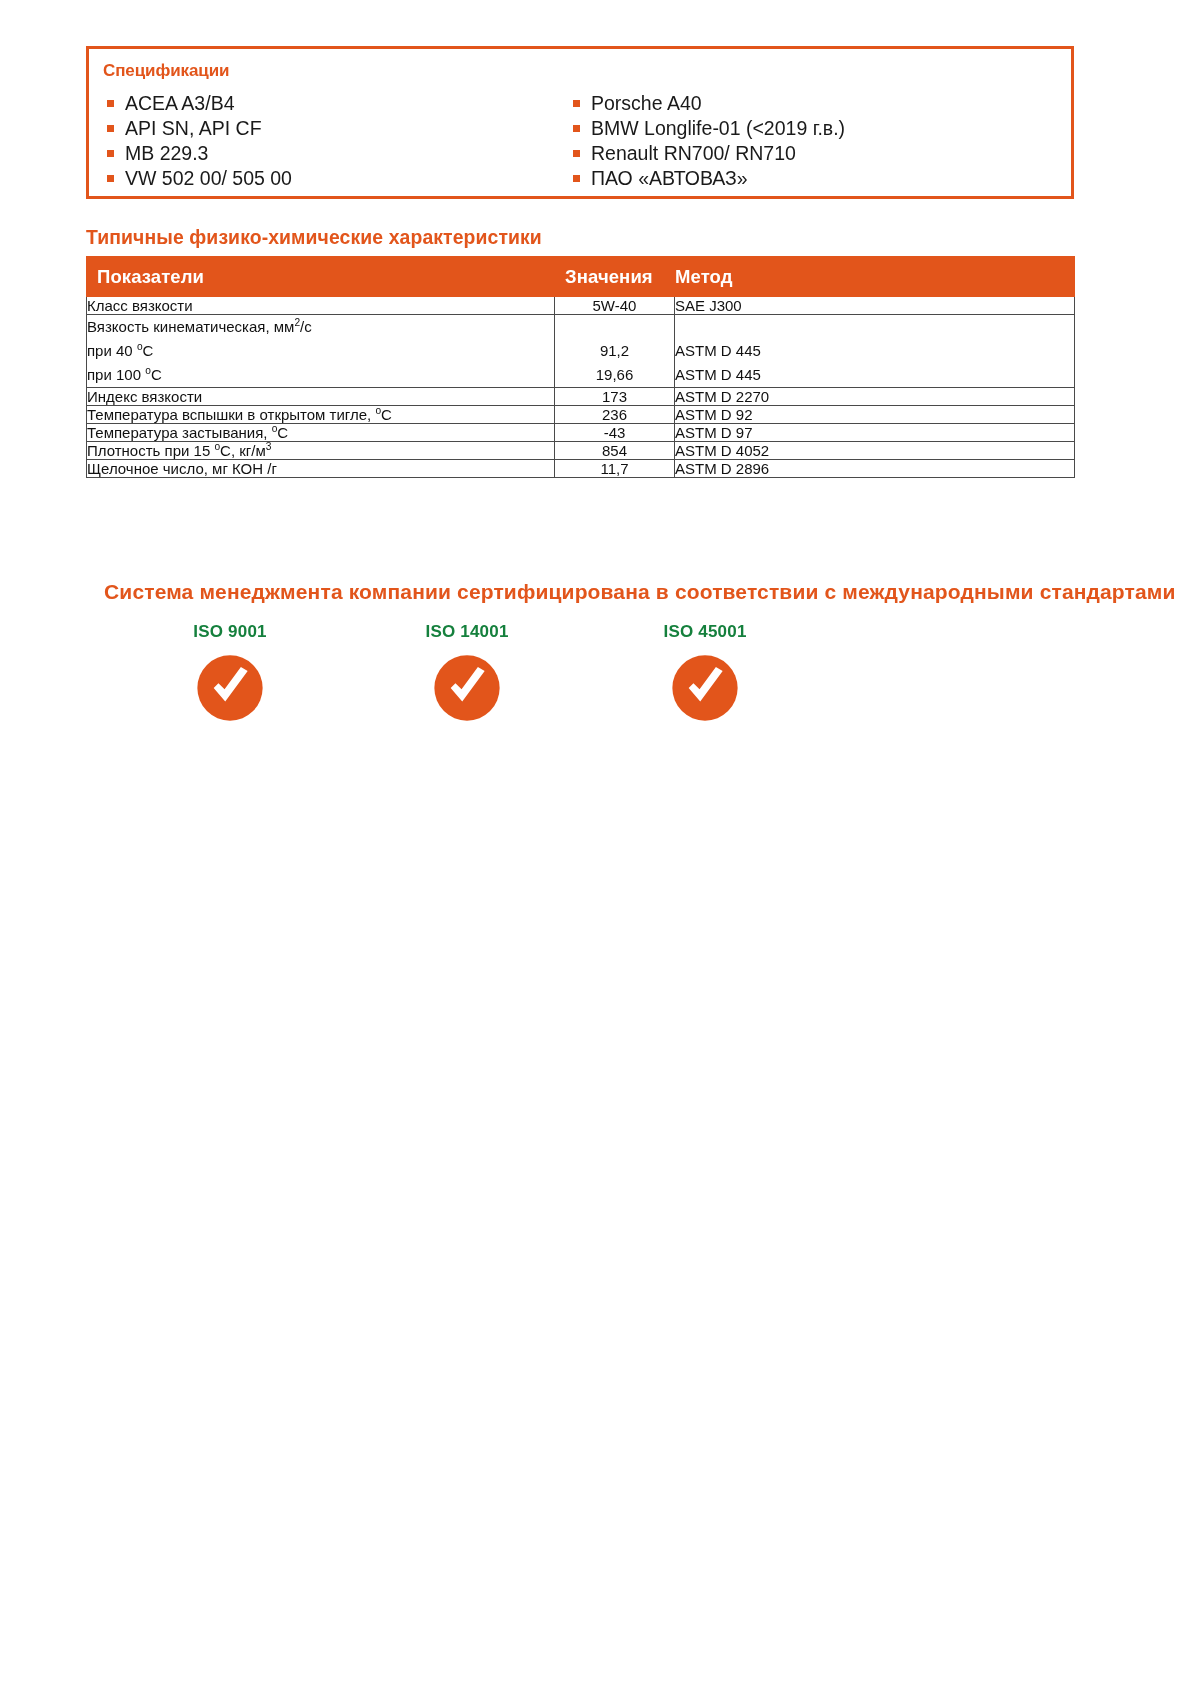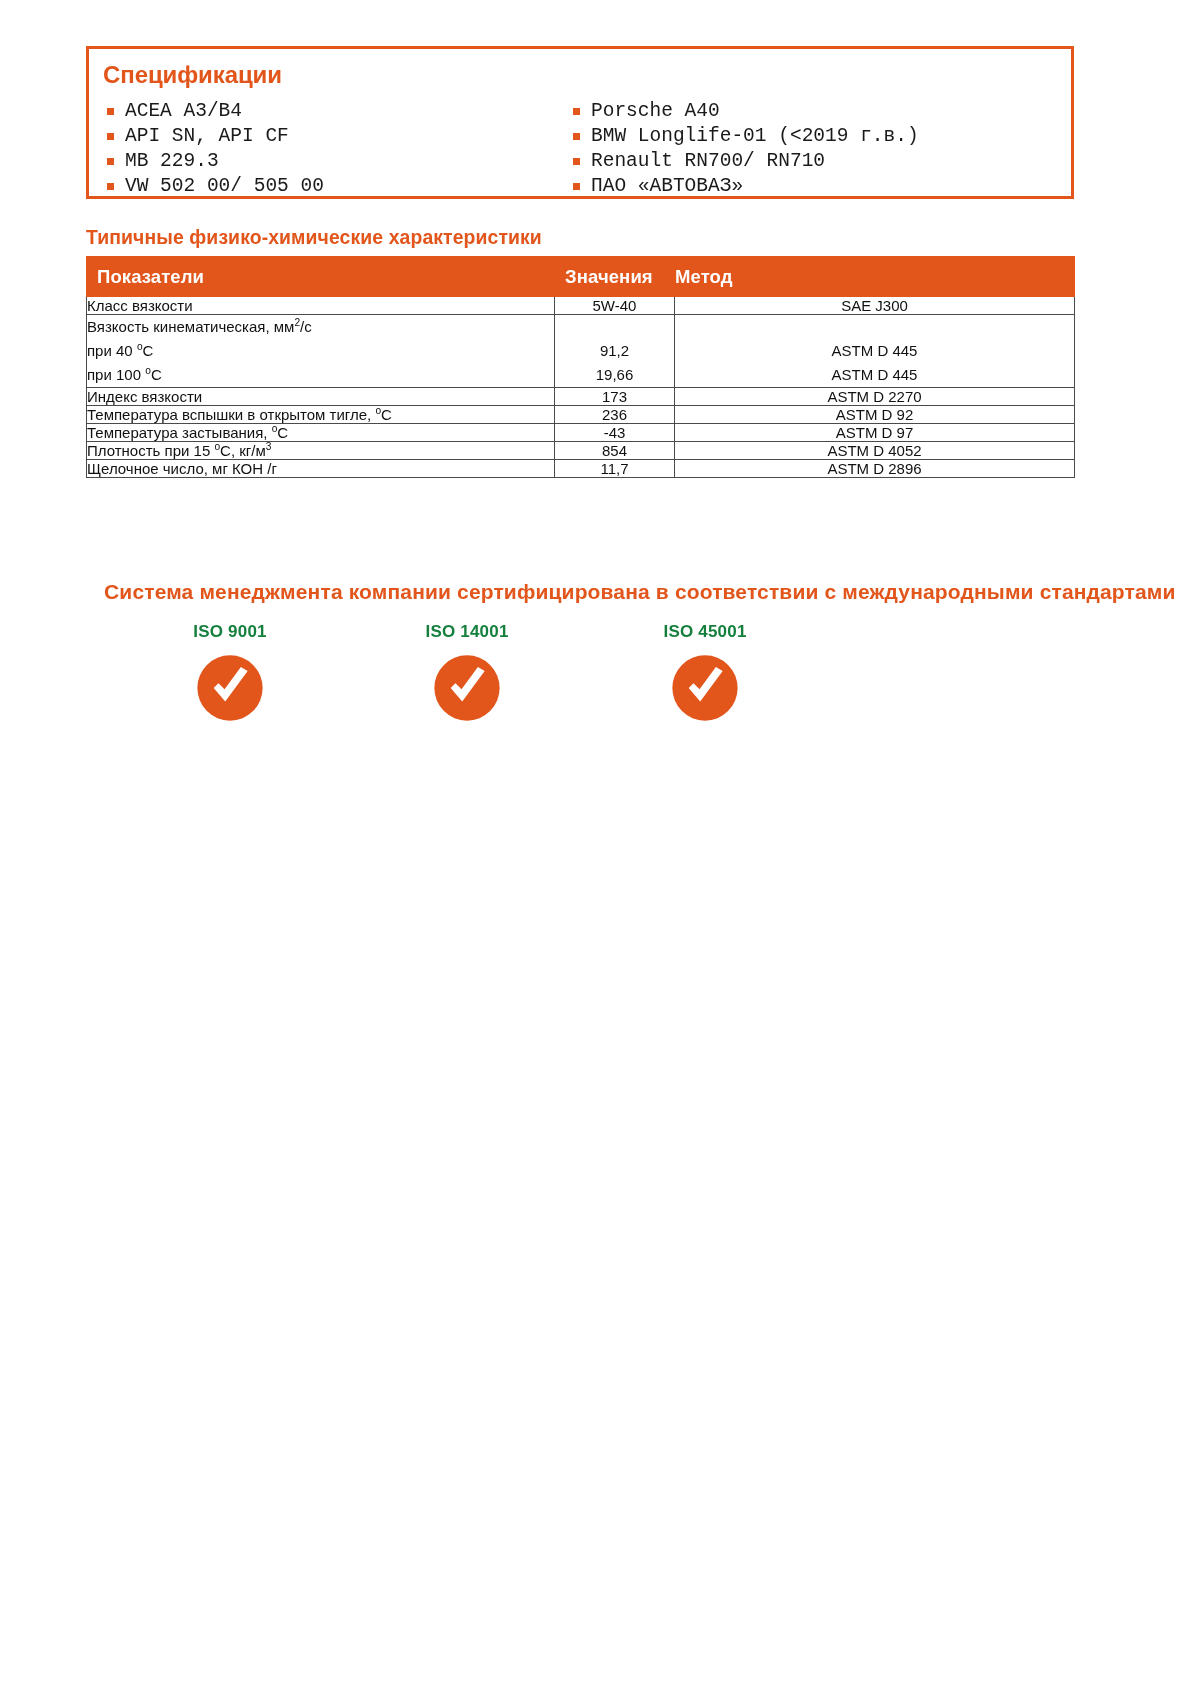--- a/index.html
+++ b/index.html
@@ -30,30 +30,29 @@
     left: 86px;
     top: 46px;
     width: 988px;
     height: 153px;
     border: 3px solid #E2551B;
     background: #ffffff;
   }
   .spec-title {
     font-family: "Liberation Sans", sans-serif;
     font-weight: bold;
-    font-size: 24px;
+    font-size: 17px;
     color: #E2551B;
     letter-spacing: -0.1px;
     padding: 12px 0 0 14px;
     line-height: 1.15;
   }
   .spec-cols {
     display: flex;
     padding: 10px 4px 0 18px;
-    font-family: Liberation Mono, monospace;
   }
   .spec-col {
     width: 466px;
   }
   .spec-col.right { width: 470px; }
   .spec-li {
     display: flex;
     align-items: flex-start;
     font-size: 19.5px;
     line-height: 25px;
@@ -124,21 +123,21 @@
   }
   td.name {
     padding: 5px 0 6px 10px;
     text-align: left;
   }
   td.val {
     text-align: center;
     padding: 5px 0 6px 0;
   }
   td.meth {
-    text-align: center;
+    text-align: left;
     padding: 5px 0 6px 0;
     margin-left: 32px;
   }
   .row-tall td { height: 60px; }
   .multiline { line-height: 24px; }
   sup { font-size: 0.68em; vertical-align: super; line-height: 0; }
   .deg { font-size: 0.68em; vertical-align: super; line-height: 0; }
 
   
   .cert-heading {

